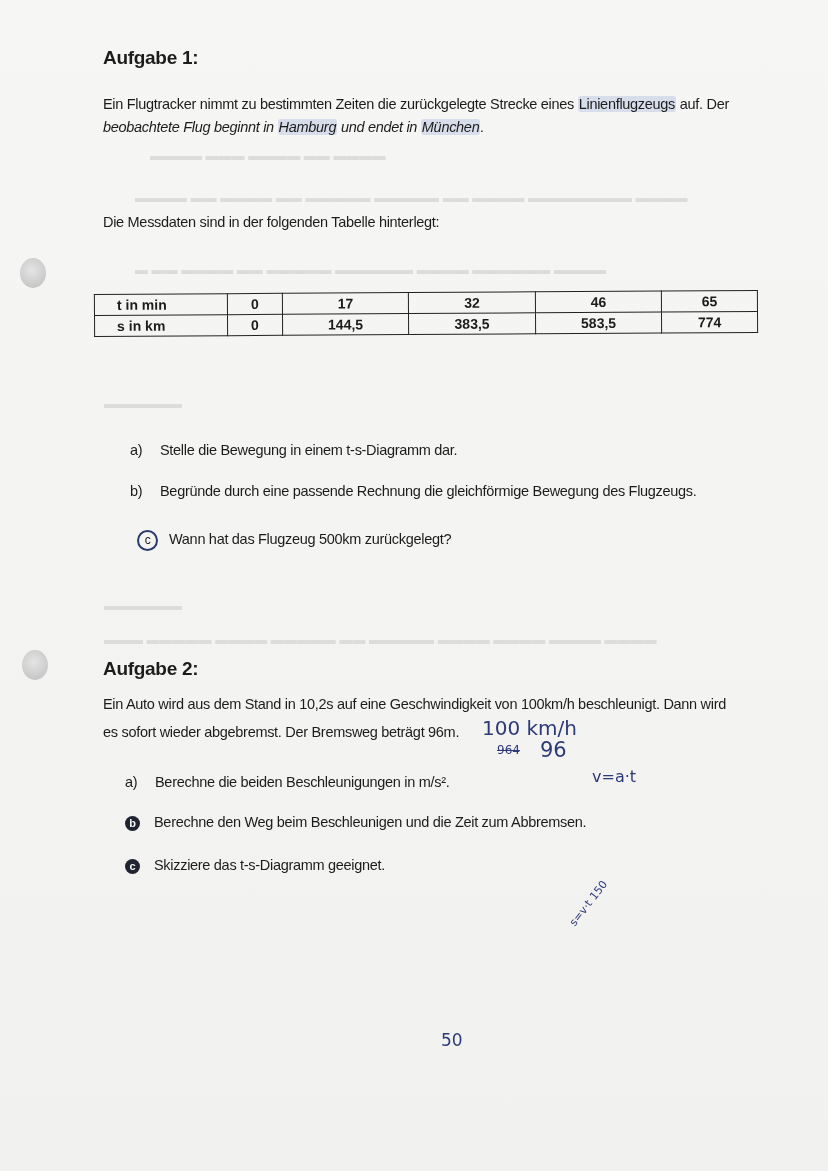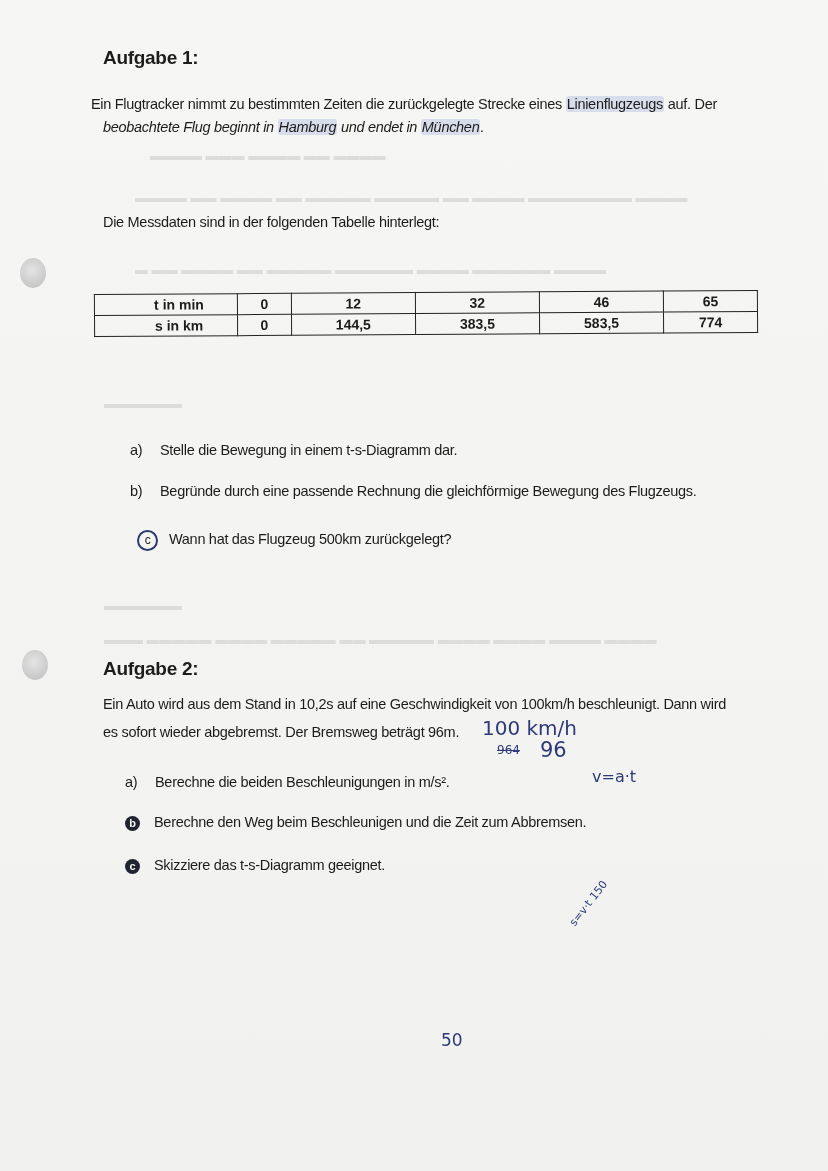--- a/index.html
+++ b/index.html
@@ -12,21 +12,21 @@
   .page { position: absolute; inset: 0; background: linear-gradient(180deg,#f6f6f4 0%,#f1f1ef 100%); }
   .ghost { position: absolute; color: #dcdcda; font-size: 13px; white-space: nowrap; }
   .hole { position: absolute; width: 26px; height: 30px; border-radius: 50%;
     background: radial-gradient(circle at 45% 40%, #e4e4e4 0%, #c9c9c9 70%, #b9b9b9 100%); }
   .h { position: absolute; font-weight: bold; font-size: 19px; letter-spacing: -0.3px; }
   .t { position: absolute; font-size: 14.5px; letter-spacing: -0.3px; white-space: nowrap; }
   .hl { background: rgba(190,200,225,0.55); border-radius: 3px; padding: 0 1px; }
   table.data { position: absolute; left: 94px; top: 292px; width: 664px; border-collapse: collapse;
     font-size: 14px; font-weight: bold; transform: rotate(-0.35deg); }
   table.data td { border: 1.6px solid #222; height: 20px; padding: 0 6px; text-align: center; }
-  table.data td.lbl { text-align: center; padding-left: 32px; width: 104px; }
+  table.data td.lbl { text-align: left; padding-left: 22px; width: 104px; }
   .item { position: absolute; font-size: 14.5px; white-space: nowrap; letter-spacing: -0.3px; margin-top: 8px; }
   .item .m { display: inline-block; width: 30px; }
   .circled { display: inline-block; width: 17px; height: 17px; border: 2px solid #2a3a6b; border-radius: 50%;
     text-align: center; line-height: 16px; font-size: 12px; margin-right: 11px; }
   .filledmark { display: inline-block; width: 15px; height: 15px; background: #1f2430; border-radius: 50%;
     color: #f4f4f2; font-size: 11px; line-height: 15px; text-align: center; margin-right: 14px; font-weight: bold; }
   .hw { position: absolute; font-family: "DejaVu Sans", sans-serif; color: #2d3a7a; white-space: nowrap; }
   .strike { text-decoration: line-through; }
 </style>
 </head>
@@ -39,35 +39,35 @@
   <div class="ghost" style="left:135px;top:262px;">▬ ▬▬ ▬▬▬▬ ▬▬ ▬▬▬▬▬ ▬▬▬▬▬▬ ▬▬▬▬ ▬▬▬▬▬▬ ▬▬▬▬</div>
   <div class="ghost" style="left:104px;top:396px;">▬▬▬▬▬▬</div>
   <div class="ghost" style="left:104px;top:598px;">▬▬▬▬▬▬</div>
   <div class="ghost" style="left:104px;top:632px;">▬▬▬ ▬▬▬▬▬ ▬▬▬▬ ▬▬▬▬▬ ▬▬ ▬▬▬▬▬ ▬▬▬▬ ▬▬▬▬ ▬▬▬▬ ▬▬▬▬</div>
 
   <div class="hole" style="left:20px;top:258px;"></div>
   <div class="hole" style="left:22px;top:650px;"></div>
 
   <div class="h" style="left:103px;top:47px;">Aufgabe 1:</div>
 
-  <div class="t" style="left:91px;top:96px;">
+  <div class="t" style="left:103px;top:96px;">
     <span>Ein Flugtracker nimmt zu bestimmten Zeiten die zurückgelegte Strecke eines </span><span class="hl">Linienflugzeugs</span><span> auf. Der</span>
   </div>
   <div class="t" style="left:103px;top:119px;font-style:italic;">
     <span>beobachtete Flug beginnt in </span><span class="hl">Hamburg</span><span> und endet in </span><span class="hl">München</span><span>.</span>
   </div>
 
   <div class="t" style="left:103px;top:214px;">Die Messdaten sind in der folgenden Tabelle hinterlegt:</div>
 
   <table class="data">
     <tbody>
         <tr>
       <td class="lbl">t in min</td>
       <td>0</td>
-      <td>12</td>
+      <td>17</td>
       <td>32</td>
       <td>46</td>
       <td>65</td>
     </tr>
     <tr>
       <td class="lbl">s in km</td>
       <td>0</td>
       <td>144,5</td>
       <td>383,5</td>
       <td>583,5</td>

